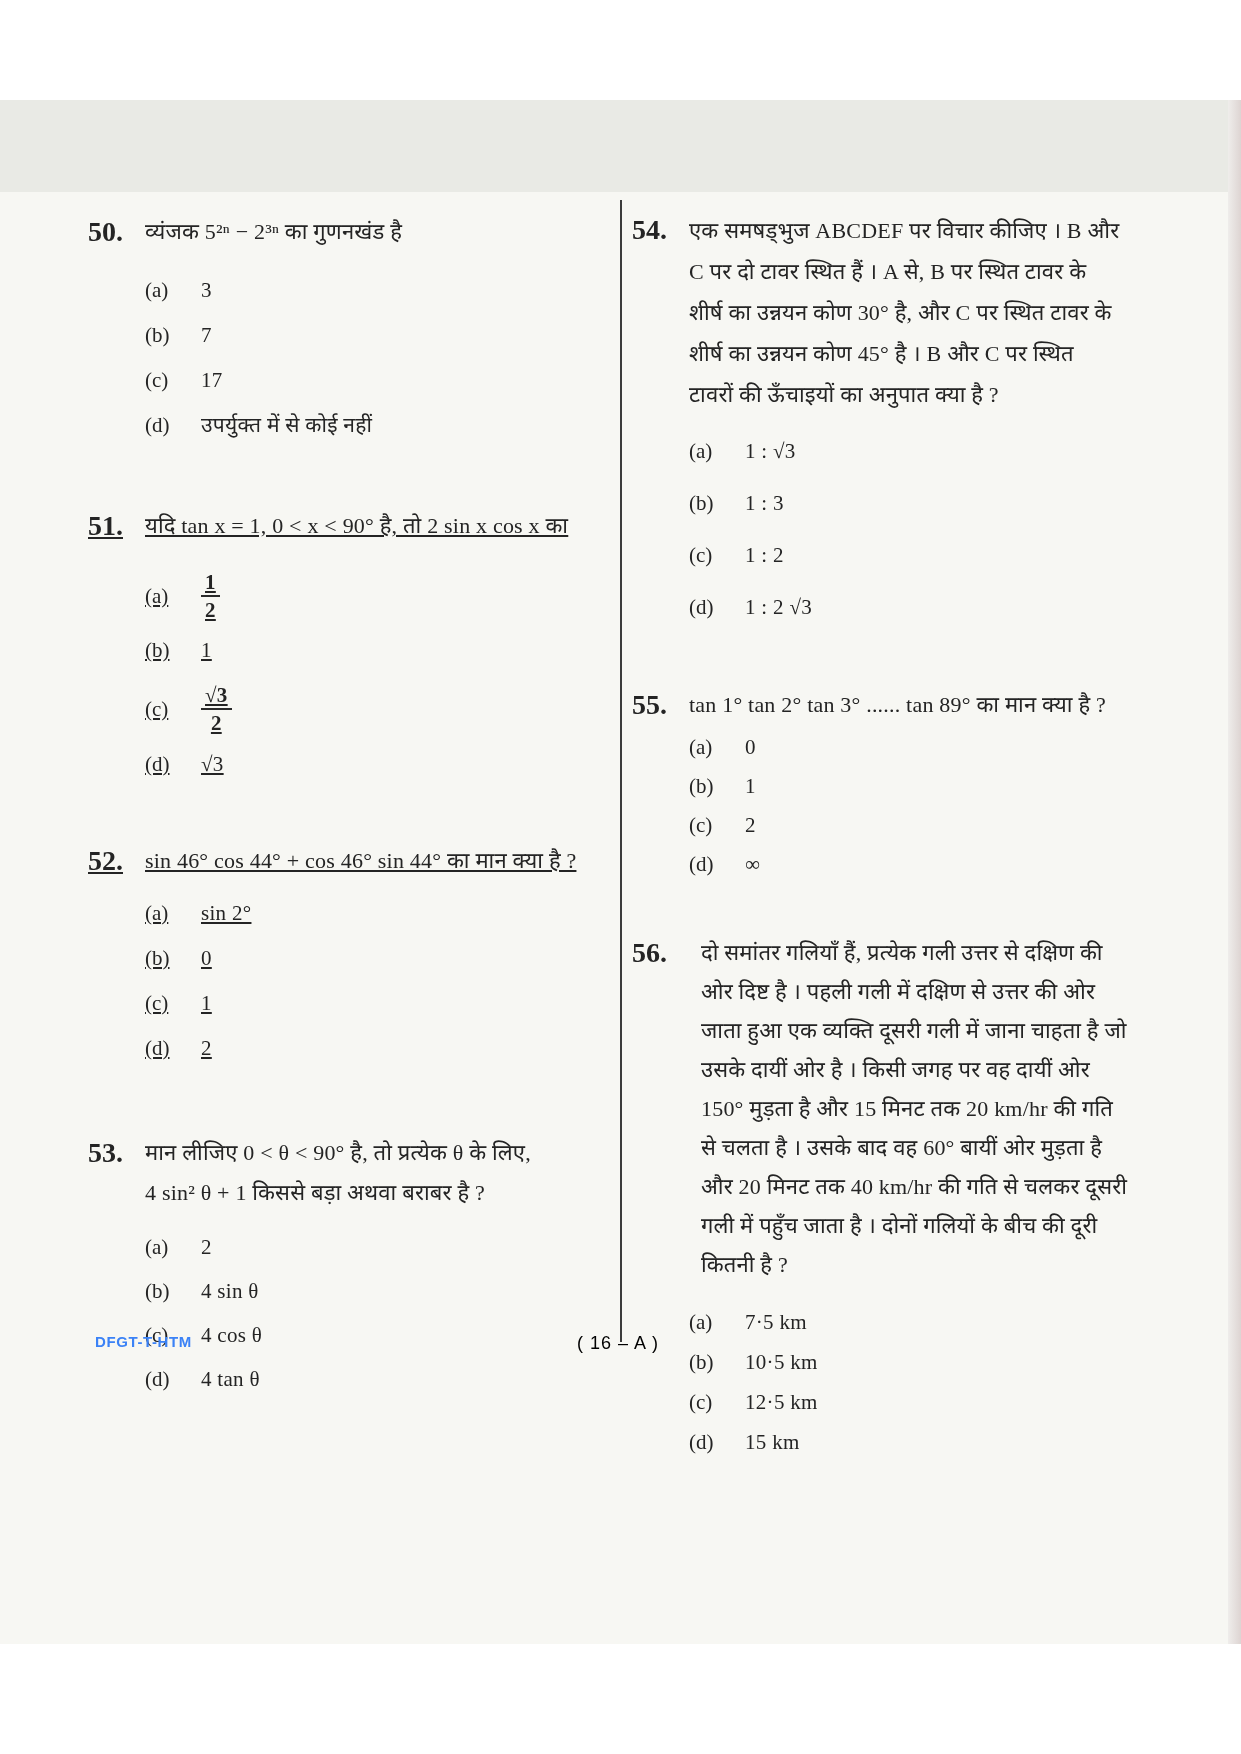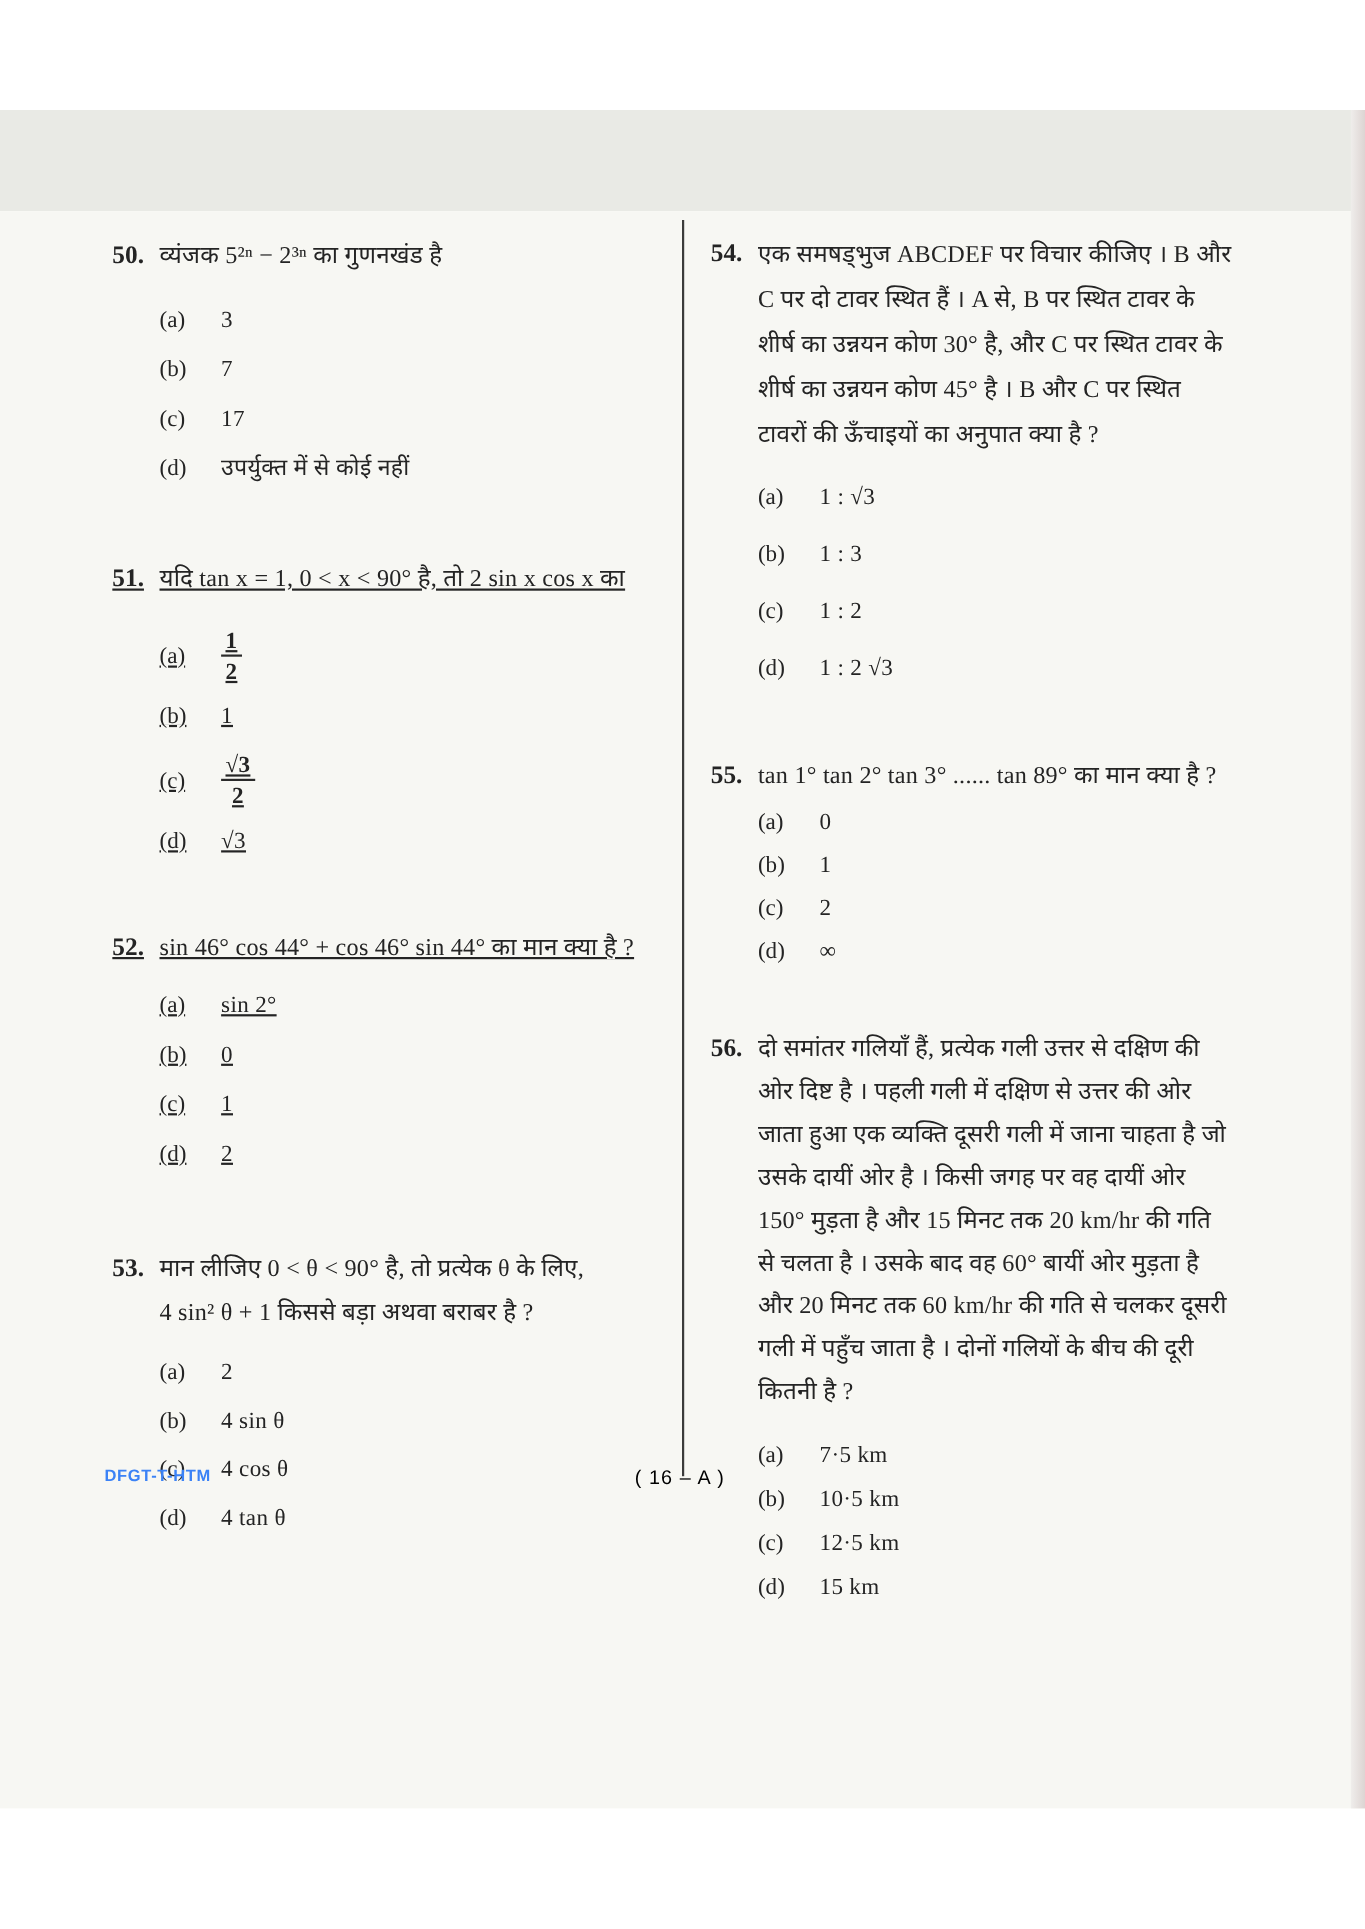--- a/index.html
+++ b/index.html
@@ -11,21 +11,21 @@
   .scan-paper{position:absolute;left:0;top:192px;width:1241px;height:1452px;background:#f7f7f3;}
   .scan-edge{position:absolute;top:100px;right:0;width:13px;height:1544px;
     background:linear-gradient(90deg,#efedeb,#ddd4d2);}
   .divider{position:absolute;left:620px;top:200px;width:2px;height:1142px;background:#3b3b3b;}
 
   .col{position:absolute;}
   .col-left{left:88px;top:212px;width:540px;}
   .col-right{left:632px;top:210px;width:522px;}
 
   .q{display:flex;}
-  .qnum{width:57px;flex:none;font-weight:bold;font-size:23px;line-height:40px;text-align:center;}
+  .qnum{width:57px;flex:none;font-weight:bold;font-size:28px;line-height:40px;}
   .qbody{flex:1;}
   .qline{font-size:22px;line-height:40px;letter-spacing:0.2px;}
   .opts{margin-top:24px;}
   .opt{display:flex;align-items:center;font-size:21px;line-height:29px;margin-bottom:16px;}
   .olabel{width:56px;flex:none;}
   .ovalue{letter-spacing:0.3px;}
 
   .frac{display:inline-flex;flex-direction:column;align-items:center;line-height:1.15;font-size:21px;font-weight:bold;}
   .frac .num{border-bottom:2px solid #2a2a2a;padding:0 4px 1px;}
   .frac .den{padding-top:1px;}
@@ -40,21 +40,21 @@
   .q53 .opts{margin-top:20px;}
   .q53 .opt{margin-bottom:15px;}
 
   .q54{margin-bottom:40px;}
   .q54 .qline{line-height:41px;}
   .q54 .opts{margin-top:22px;}
   .q54 .opt{margin-bottom:23px;}
   .q55{margin-bottom:44px;}
   .q55 .opts{margin-top:8px;}
   .q55 .opt{margin-bottom:10px;}
-  .q56 .qline{line-height:39px;}
+  .q56 .qline{line-height:39px;margin-left:12px;}
   .q56 .opts{margin-top:24px;}
   .q56 .opt{margin-bottom:11px;}
 
   .footer-code{position:absolute;left:95px;top:1333px;
     font-family:"Liberation Sans","DejaVu Sans",sans-serif;font-weight:bold;
     font-size:15px;color:#3b82f6;letter-spacing:0.6px;}
   .footer-page{position:absolute;left:577px;top:1333px;
     font-family:"Liberation Sans","DejaVu Sans",sans-serif;
     font-size:18px;color:#000000;letter-spacing:1px;}
 </style>
@@ -236,21 +236,21 @@
 
     <div class="q q56">
       <div class="qnum">56.</div>
       <div class="qbody">
         <div class="qline">दो समांतर गलियाँ हैं, प्रत्येक गली उत्तर से दक्षिण की</div>
         <div class="qline">ओर दिष्ट है । पहली गली में दक्षिण से उत्तर की ओर</div>
         <div class="qline">जाता हुआ एक व्यक्ति दूसरी गली में जाना चाहता है जो</div>
         <div class="qline">उसके दायीं ओर है । किसी जगह पर वह दायीं ओर</div>
         <div class="qline">150° मुड़ता है और 15 मिनट तक 20 km/hr की गति</div>
         <div class="qline">से चलता है । उसके बाद वह 60° बायीं ओर मुड़ता है</div>
-        <div class="qline">और 20 मिनट तक 60 km/hr की गति से चलकर दूसरी</div>
+        <div class="qline">और 20 मिनट तक 40 km/hr की गति से चलकर दूसरी</div>
         <div class="qline">गली में पहुँच जाता है । दोनों गलियों के बीच की दूरी</div>
         <div class="qline">कितनी है ?</div>
         <div class="opts">
           <div class="opt">
             <span class="olabel">(a)</span>
             <span class="ovalue">7·5 km</span>
           </div>
           <div class="opt">
             <span class="olabel">(b)</span>
             <span class="ovalue">10·5 km</span>

